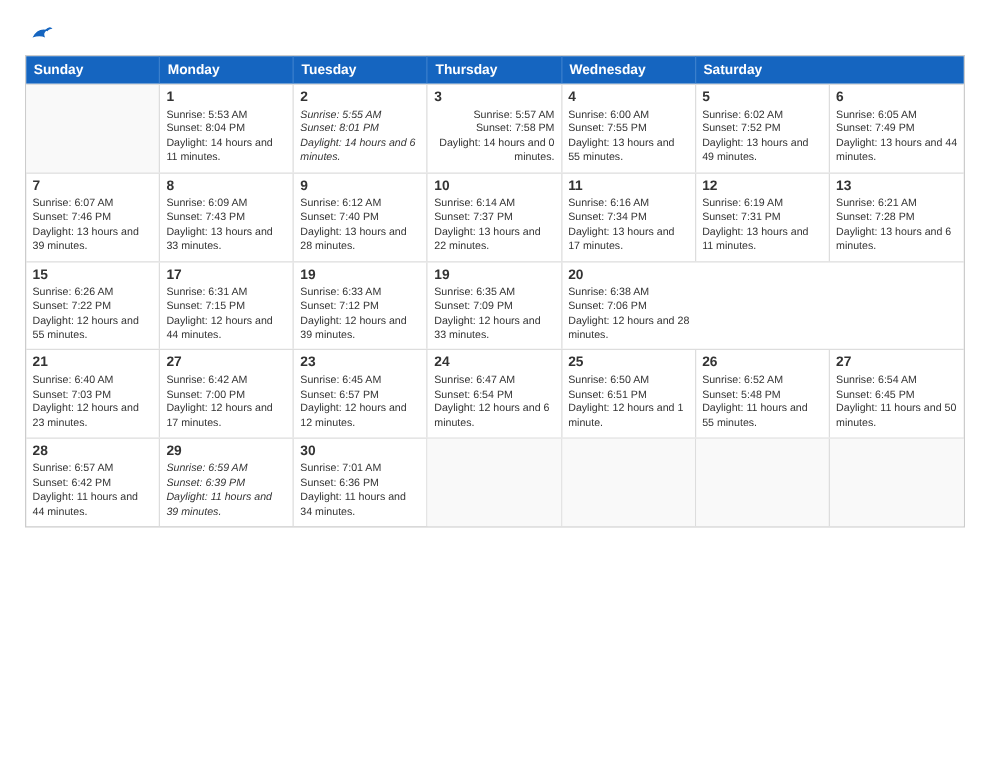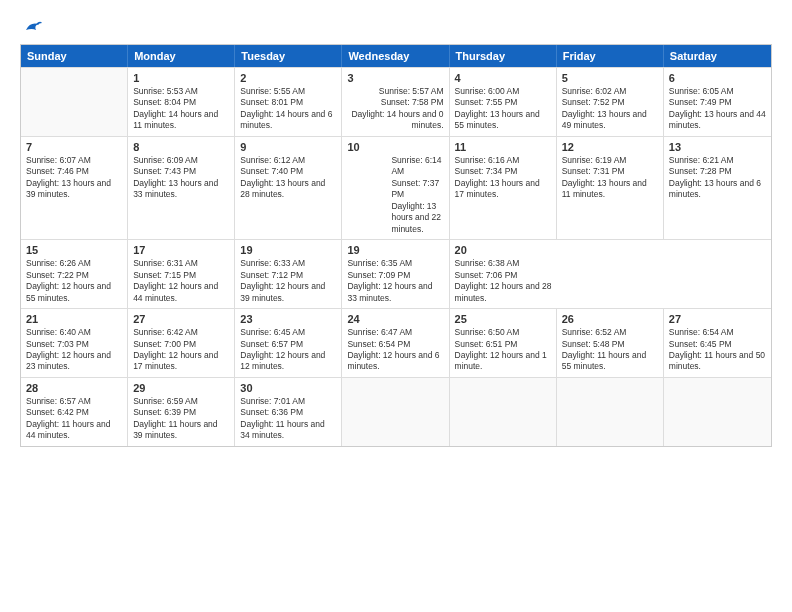--- a/index.html
+++ b/index.html
@@ -119,37 +119,36 @@
       <div class="month-title"></div>
       <div class="location"></div>
     </div>
   </div>
 
   <div class="calendar">
     <div class="cal-header">
       <div class="cal-header-cell">Sunday</div>
       <div class="cal-header-cell">Monday</div>
       <div class="cal-header-cell">Tuesday</div>
+      <div class="cal-header-cell">Thursday</div>
       <div class="cal-header-cell">Wednesday</div>
-      <div class="cal-header-cell">Thursday</div>
-      <div class="cal-header-cell">Friday</div>
       <div class="cal-header-cell">Saturday</div>
     </div>
     <div class="cal-body" id="cal-body">
     <div class="cal-row">
           <div class="cal-cell empty"></div>
           <div class="cal-cell">
             <span class="day-number">1</span>
             <div class="cell-text" style="white-space: pre-line;">Sunrise: 5:53 AM
 Sunset: 8:04 PM
 Daylight: 14 hours and 11 minutes.</div>
           </div>
           <div class="cal-cell">
             <span class="day-number">2</span>
-            <div class="cell-text" style="white-space: pre-line;">Sunrise: 5:55 AM
+            <div class="cell-text" style="white-space: pre-line; font-style: italic;">Sunrise: 5:55 AM
 Sunset: 8:01 PM
 Daylight: 14 hours and 6 minutes.</div>
           </div>
           <div class="cal-cell">
             <span class="day-number">3</span>
             <div class="cell-text" style="white-space: pre-line; text-align: right;">Sunrise: 5:57 AM
 Sunset: 7:58 PM
 Daylight: 14 hours and 0 minutes.</div>
           </div>
           <div class="cal-cell">
@@ -185,21 +184,21 @@
 Daylight: 13 hours and 33 minutes.</div>
           </div>
           <div class="cal-cell">
             <span class="day-number">9</span>
             <div class="cell-text" style="white-space: pre-line;">Sunrise: 6:12 AM
 Sunset: 7:40 PM
 Daylight: 13 hours and 28 minutes.</div>
           </div>
           <div class="cal-cell">
             <span class="day-number">10</span>
-            <div class="cell-text" style="white-space: pre-line; margin-left: 44px;">Sunrise: 6:14 AM
+            <div class="cell-text" style="white-space: pre-line;">Sunrise: 6:14 AM
 Sunset: 7:37 PM
 Daylight: 13 hours and 22 minutes.</div>
           </div>
           <div class="cal-cell">
             <span class="day-number">11</span>
             <div class="cell-text" style="white-space: pre-line;">Sunrise: 6:16 AM
 Sunset: 7:34 PM
 Daylight: 13 hours and 17 minutes.</div>
           </div>
           <div class="cal-cell">
@@ -293,21 +292,21 @@
         </div>
         <div class="cal-row">
           <div class="cal-cell">
             <span class="day-number">28</span>
             <div class="cell-text" style="white-space: pre-line;">Sunrise: 6:57 AM
 Sunset: 6:42 PM
 Daylight: 11 hours and 44 minutes.</div>
           </div>
           <div class="cal-cell">
             <span class="day-number">29</span>
-            <div class="cell-text" style="white-space: pre-line;">Sunrise: 6:59 AM
+            <div class="cell-text" style="white-space: pre-line; font-style: italic;">Sunrise: 6:59 AM
 Sunset: 6:39 PM
 Daylight: 11 hours and 39 minutes.</div>
           </div>
           <div class="cal-cell">
             <span class="day-number">30</span>
             <div class="cell-text" style="white-space: pre-line;">Sunrise: 7:01 AM
 Sunset: 6:36 PM
 Daylight: 11 hours and 34 minutes.</div>
           </div>
           <div class="cal-cell empty"></div>

